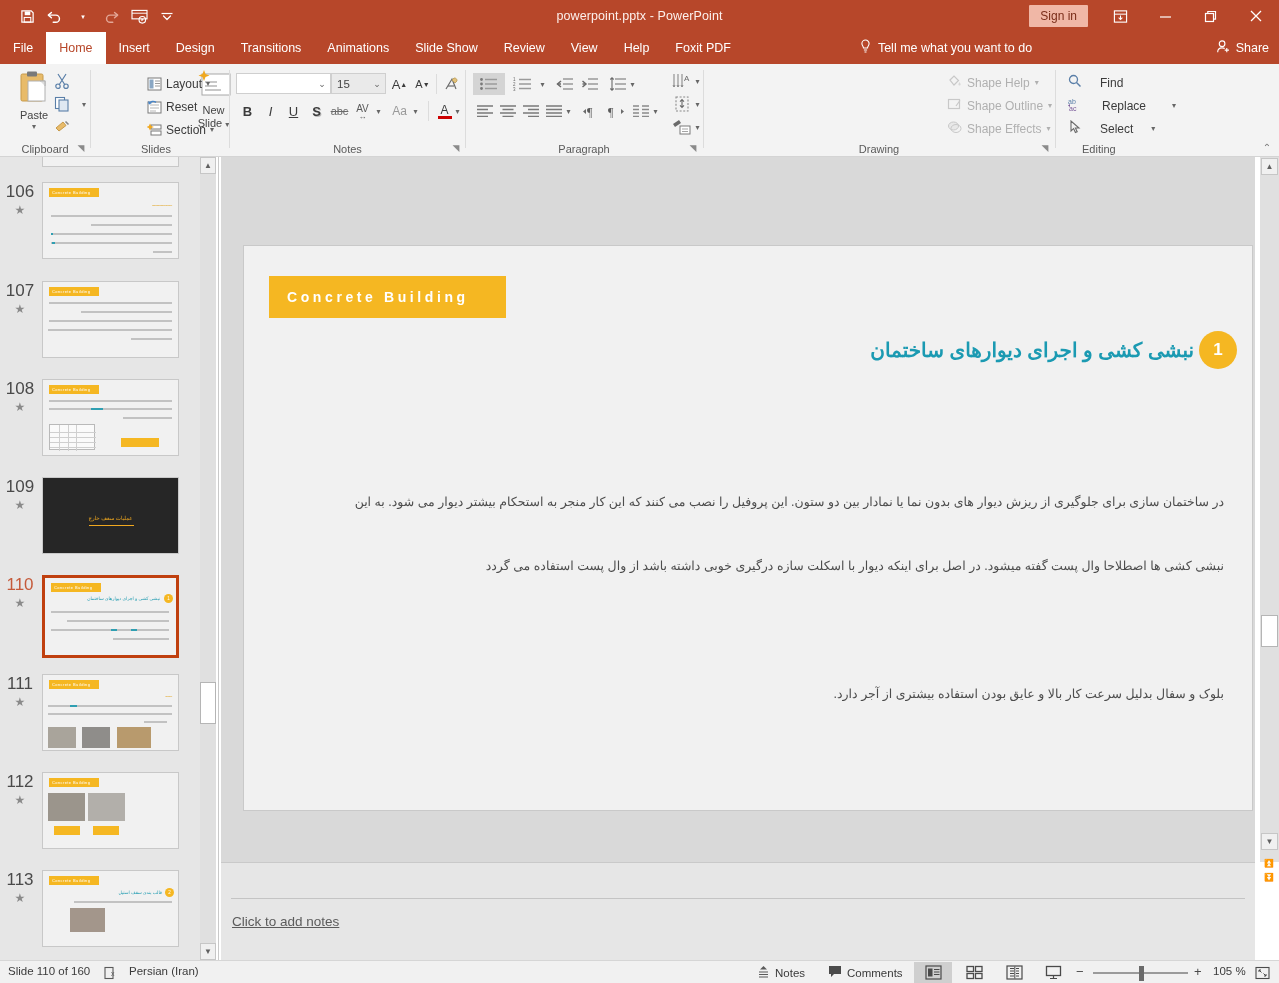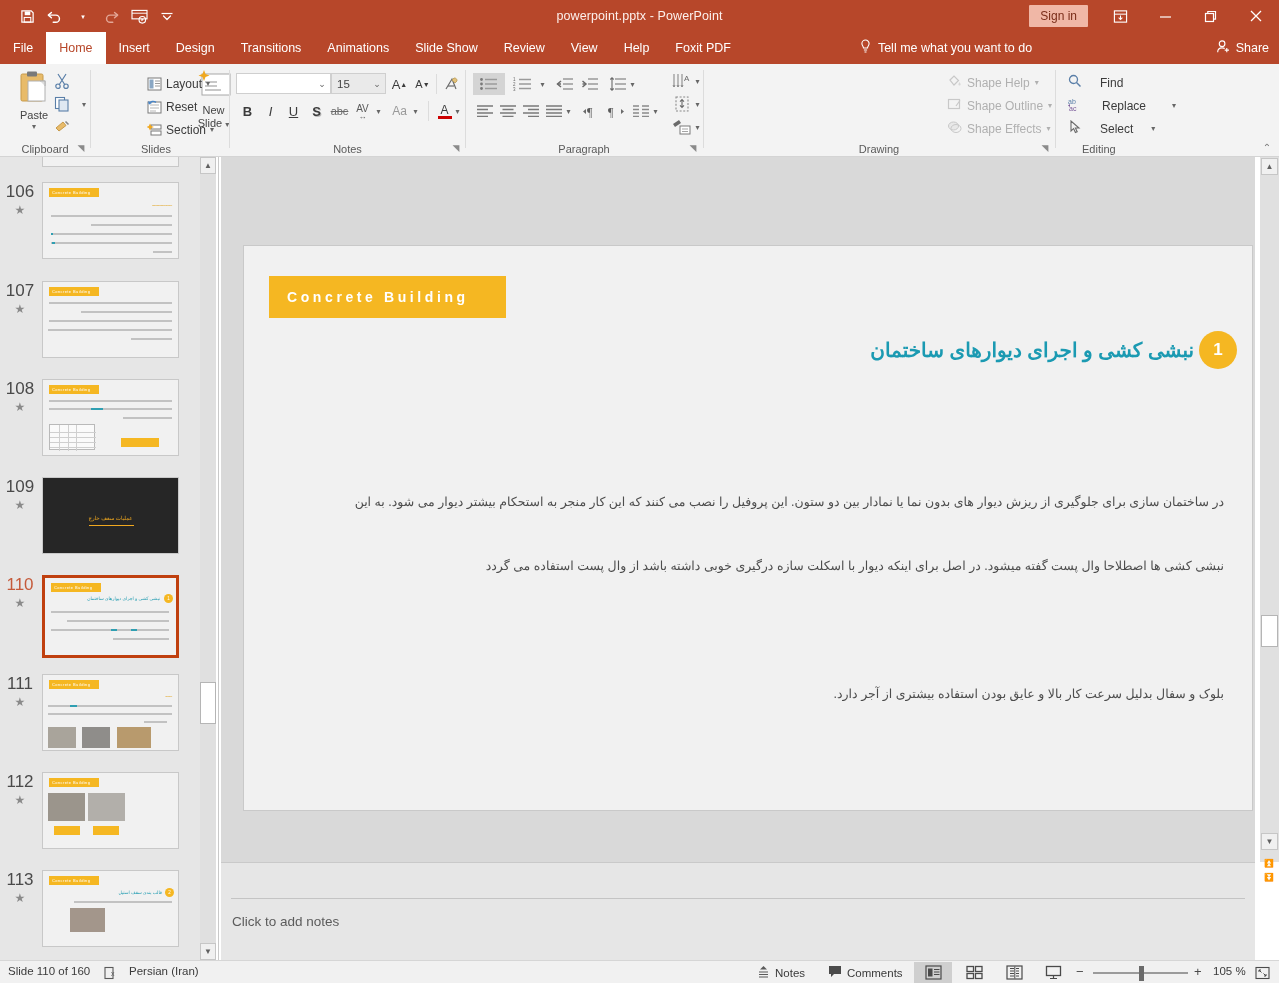--- a/index.html
+++ b/index.html
@@ -220,21 +220,21 @@
   }
   .num-hl { color: #1b9ab2; font-weight: bold; font-size: 14px; }
 
   
   .notespane {
     position: absolute; left: 221px; top: 862px; width: 1034px; height: 98px;
     background: #e6e6e6; border-top: 1px solid #c9c9c9;
   }
   .notes-split { position: absolute; left: 231px; top: 898px; width: 1014px; height: 1px; background: #c4c4c4; }
   .notes-placeholder {
-    position: absolute; left: 232px; top: 914px; font-size: 13.5px; color: #5b5b5b;
+    position: absolute; left: 232px; top: 914px; font-size: 13.5px; color: #5b5b5b; text-decoration: underline;
   }
 
   
   .statusbar {
     position: absolute; left: 0; top: 960px; width: 1279px; height: 23px;
     background: #f1f1f1; border-top: 1px solid #d6d6d6;
   }
   .sb-text { position: absolute; font-size: 11.5px; color: #3b3b3b; top: 4px; }
   .sb-item {
     position: absolute; top: 2px; height: 19px; display: flex; align-items: center;

